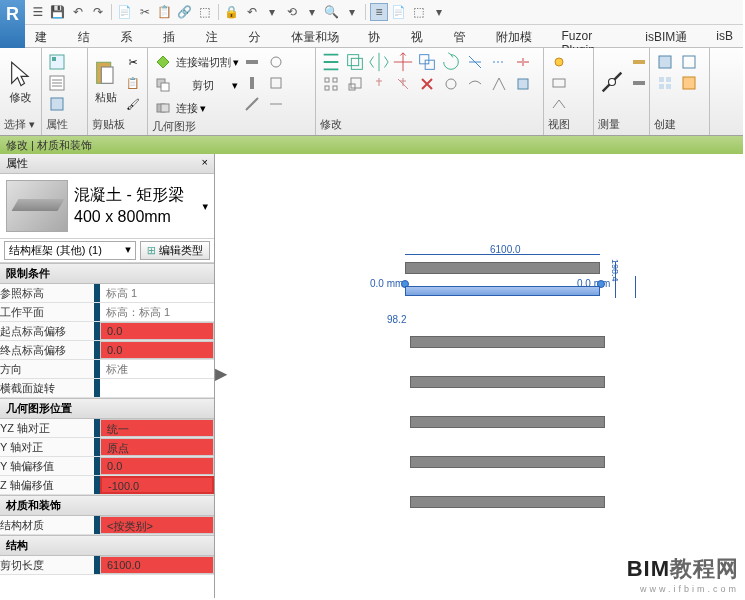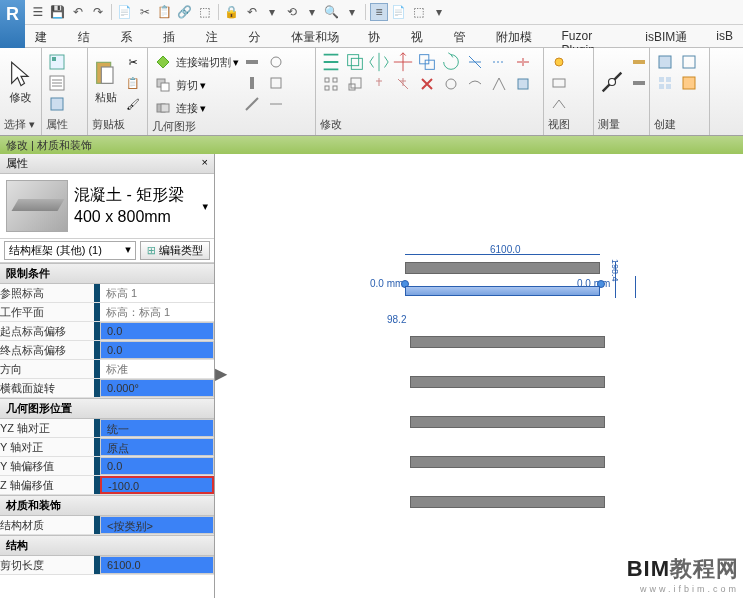--- a/index.html
+++ b/index.html
@@ -29,21 +29,21 @@
 .type-thumb::after { content: ""; position: absolute; left: 8px; top: 18px; width: 46px; height: 12px; background: linear-gradient(180deg, #b0b0b0, #888); transform: skewX(-30deg); }
 .type-txt { flex: 1; font-size: 16px; line-height: 1.4; }
 .filter-row { display: flex; padding: 2px 4px; border-bottom: 1px solid #d0d0d0; align-items: center; gap: 4px; }
 .filter-sel { flex: 1; background: #fff; border: 1px solid #aaa; padding: 1px 4px; font-size: 11px; display: flex; justify-content: space-between; }
 .edit-type { background: linear-gradient(180deg, #fff, #e4e4e4); border: 1px solid #aaa; padding: 1px 6px; font-size: 11px; cursor: pointer; }
 .prop-grid { flex: 1; overflow: auto; }
 .prop-cat { background: linear-gradient(180deg, #f0f0f0, #dcdcdc); padding: 2px 6px; font-weight: bold; font-size: 11px; border-top: 1px solid #c0c0c0; border-bottom: 1px solid #c0c0c0; display: flex; justify-content: space-between; }
 .prop-row { display: flex; border-bottom: 1px solid #e0e0e0; font-size: 11px; height: 19px; }
 .prop-k { width: 100px; padding: 2px 0; color: #333; background: #fafafa; border-right: 6px solid #0c4a6e; }
 .prop-v { flex: 1; padding: 2px 6px; background: #fff; color: #777; }
-.prop-v.inp { background: #3b82f6; color: #333; border: 1px solid #ccc; margin: 0; }
+.prop-v.inp { background: #ef4444; color: #333; border: 1px solid #ccc; margin: 0; }
 .prop-v.hl { border: 2px solid #d93030; }
 .canvas { flex: 1; background: #fff; position: relative; overflow: hidden; }
 .splitter { position: absolute; left: 0; top: 210px; width: 12px; height: 24px; color: #666; font-size: 16px; }
 .beam { position: absolute; background: #888; border: 1px solid #666; height: 12px; }
 .beam.sel { background: linear-gradient(180deg, #a8c4f0, #7aa3e0); border: 1px solid #2a5fb0; }
 .dim-txt { position: absolute; color: #2a5fb0; font-size: 10px; }
 .dim-line { position: absolute; border-top: 1px solid #2a5fb0; }
 .dim-vline { position: absolute; border-left: 1px solid #2a5fb0; }
 .dim-dot { position: absolute; width: 8px; height: 8px; background: #4a90e2; border: 1px solid #2a5fb0; border-radius: 50%; }
 .watermark { position: absolute; right: 4px; bottom: 4px; text-align: right; }
@@ -157,21 +157,21 @@
       <div class="rcol" style="gap:3px">
         <div style="display:flex;align-items:center;gap:2px">
             <span class="rbtn-sm">
               <svg class="ico" viewBox="0 0 16 16">
                 <path d="M2 8 L8 2 L14 8 L8 14 Z" fill="#8c4" stroke="#5a2"></path>
               </svg>
             </span>
             <span class="rlbl">连接端切割</span>
             <span>▾</span>
           </div>
-        <div style="display:flex;align-items:center;gap:2px">
+        <div style="display:flex;align-items:center;gap:18px">
             <span class="rbtn-sm">
               <svg class="ico" viewBox="0 0 16 16">
                 <rect x="2" y="2" width="8" height="8" fill="#ccc" stroke="#888"></rect>
                 <rect x="6" y="6" width="8" height="8" fill="#fff" stroke="#888"></rect>
               </svg>
             </span>
             <span class="rlbl">剪切</span>
             <span>▾</span>
           </div>
         <div style="display:flex;align-items:center;gap:2px">
@@ -445,21 +445,20 @@
       <div class="prop-row">
           <div class="prop-k">终点标高偏移</div>
           <div class="prop-v inp">0.0</div>
         </div>
       <div class="prop-row">
           <div class="prop-k">方向</div>
           <div class="prop-v">标准</div>
         </div>
       <div class="prop-row">
           <div class="prop-k">横截面旋转</div>
-          <div class="prop-v inp">0.000°</div>
         </div>
       <div class="prop-cat">
           <span>几何图形位置</span>
         </div>
       <div class="prop-row">
           <div class="prop-k">YZ 轴对正</div>
           <div class="prop-v inp">统一</div>
         </div>
       <div class="prop-row">
           <div class="prop-k">Y 轴对正</div>

